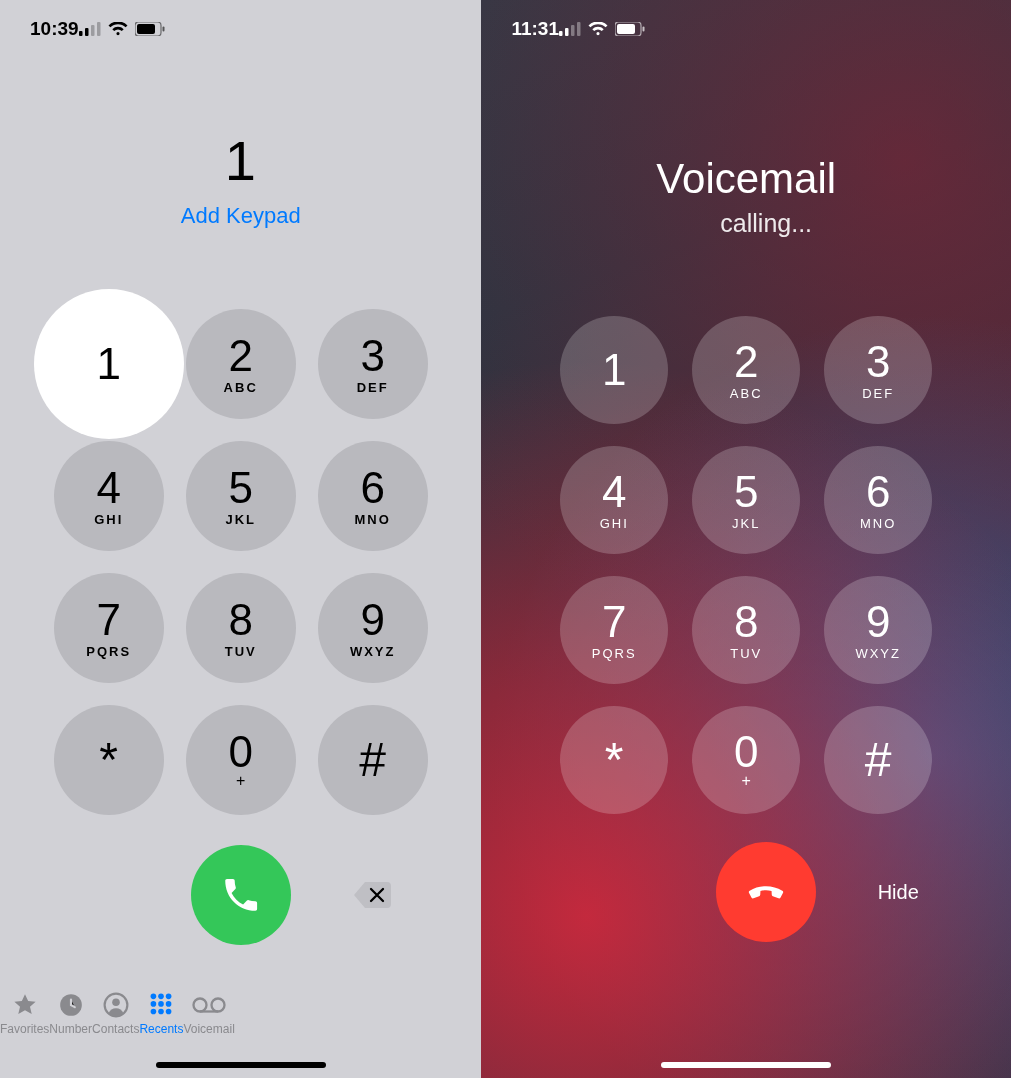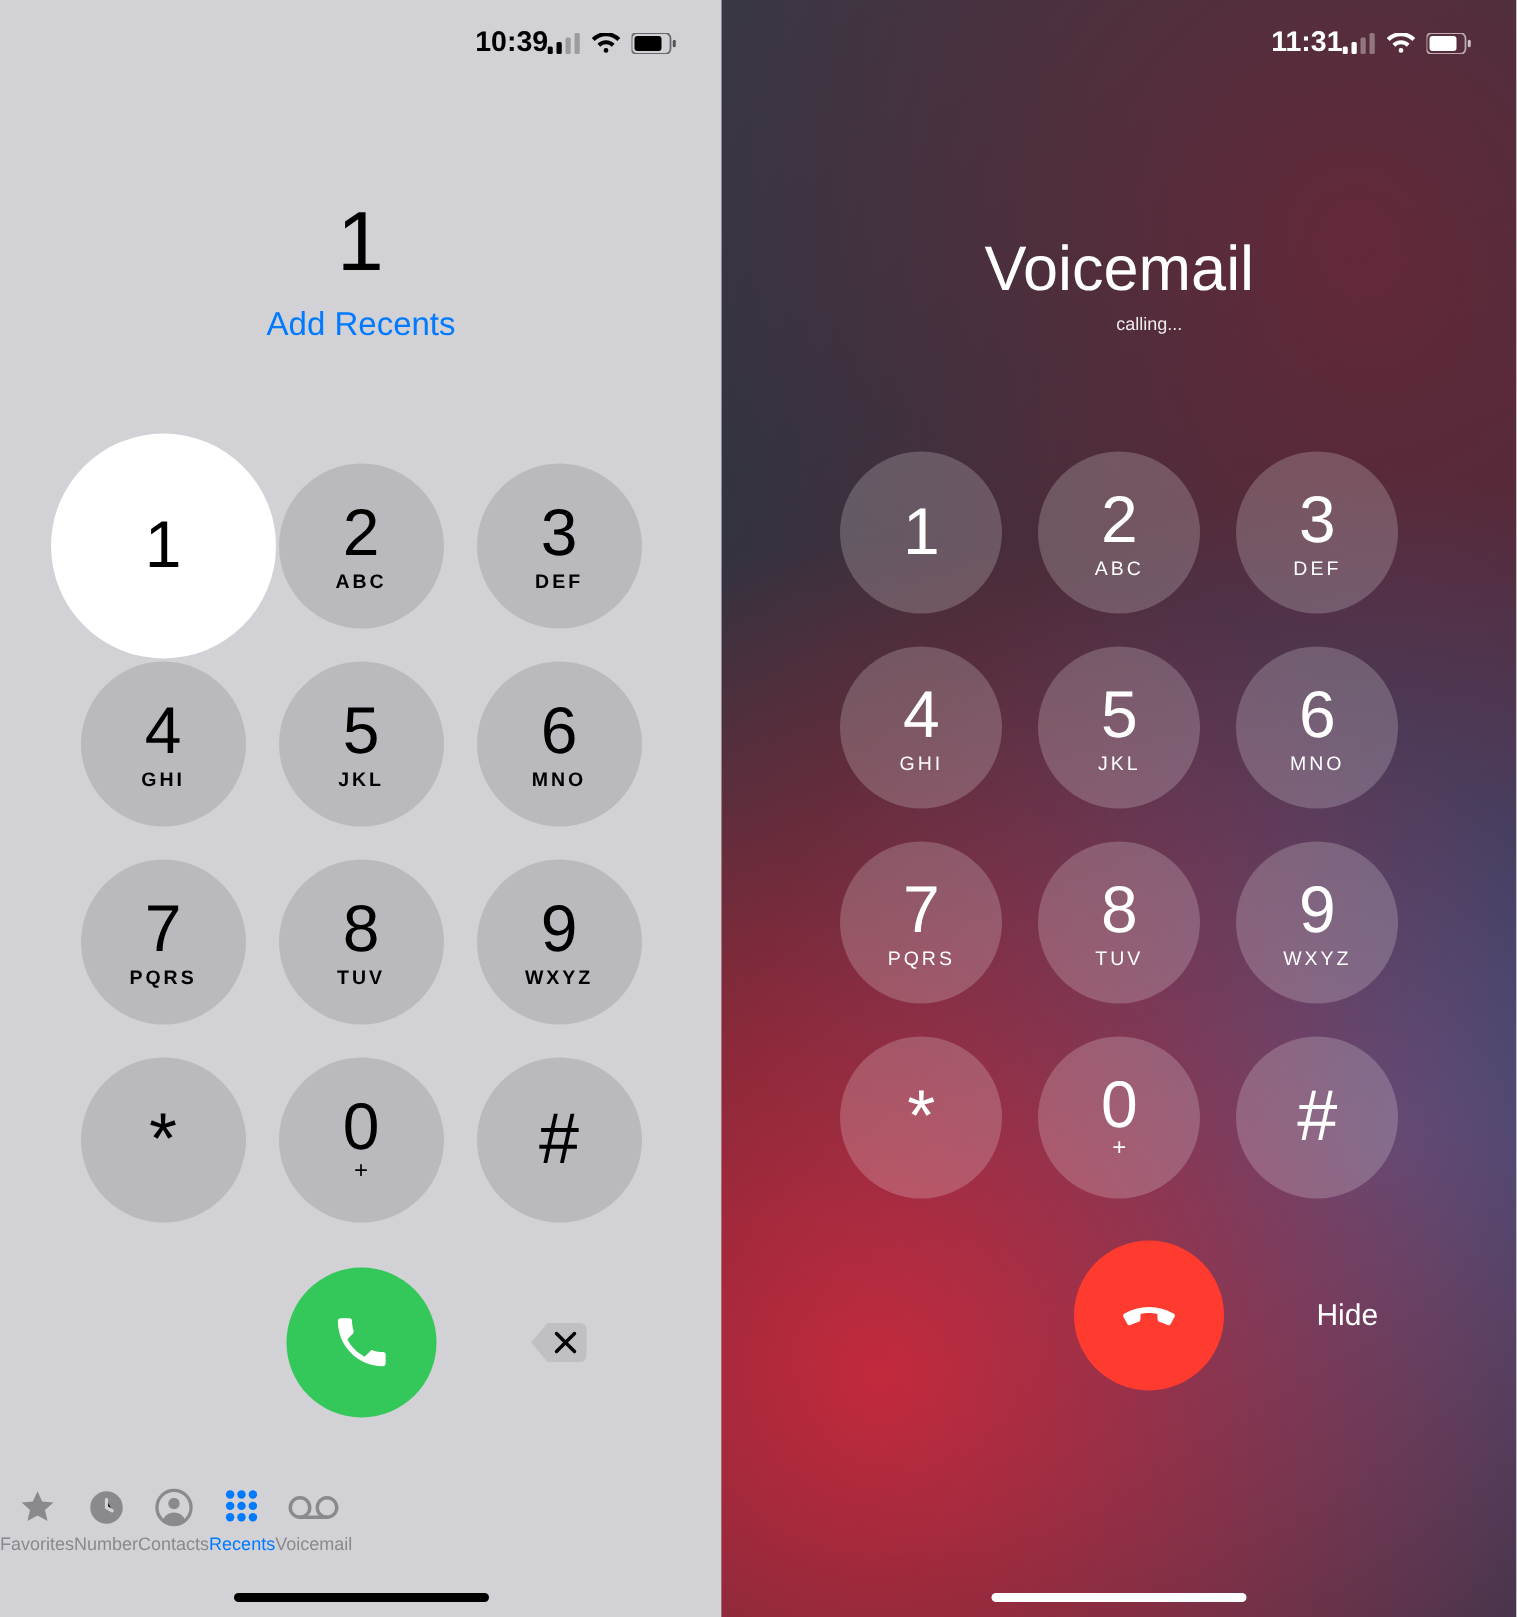--- a/index.html
+++ b/index.html
@@ -10,33 +10,33 @@
   .phone.left  { width: 500px; background: #d1d1d6; color: #000; }
   .phone.right { width: 550px; color: #fff;
     background:
       radial-gradient(circle at 20% 85%, rgba(220,40,60,.85) 0%, rgba(220,40,60,0) 55%),
       radial-gradient(circle at 85% 70%, rgba(60,120,200,.55) 0%, rgba(60,120,200,0) 50%),
       radial-gradient(circle at 80% 15%, rgba(150,30,50,.55) 0%, rgba(150,30,50,0) 55%),
       linear-gradient(160deg, #2e3a46 0%, #273642 25%, #402a38 55%, #2a2d3c 100%);
   }
 
   
-  .status { position: absolute; top: 0; left: 0; right: 0; height: 58px; display: flex; align-items: center; justify-content: flex-end; padding: 0 30px; font-weight: 600; font-size: 19px; }
+  .status { position: absolute; top: 0; left: 0; right: 0; height: 58px; display: flex; align-items: center; justify-content: flex-start; padding: 0 30px; font-weight: 600; font-size: 19px; }
   .status .status-right { display: flex; align-items: center; gap: 7px; }
   .status svg { display: block; }
 
   
   .display { margin-top: 128px; text-align: center; }
   .entered { font-size: 56px; font-weight: 400; letter-spacing: 1px; }
   .add-number { margin-top: 10px; color: #007aff; font-size: 22px; }
 
   
   .call-header { margin-top: 155px; text-align: center; }
   .call-title { font-size: 42px; font-weight: 400; }
-  .call-status { margin-top: 6px; font-size: 12px; opacity: .9; margin-left: 40px; }
+  .call-status { margin-top: 6px; font-size: 25px; opacity: .9; margin-left: 40px; }
 
   
   .keypad { margin-top: 80px; display: grid; grid-template-columns: repeat(3,110px); grid-auto-rows: 110px; gap: 22px 22px; justify-content: center; }
   .phone.right .keypad { margin-top: 78px; grid-template-columns: repeat(3,108px); grid-auto-rows: 108px; gap: 22px 24px; }
   .key { border-radius: 50%; display: flex; flex-direction: column; align-items: center; justify-content: center; position: relative; }
   .phone.left  .key { background: #b9b9be; }
   .phone.right .key { background: rgba(255,255,255,.20); }
   .key .digit { font-size: 44px; font-weight: 400; line-height: 1; }
   .phone.right .key .digit { color: #fff; font-weight: 300; }
   .key .letters { font-size: 13px; letter-spacing: 2px; margin-top: 2px; font-weight: 600; }
@@ -90,21 +90,21 @@
       <svg width="30" height="14" viewBox="0 0 30 14">
           <rect x="0" y="0" width="26" height="14" rx="3.5" fill="none" stroke="#000" stroke-width="1.2" opacity=".5"></rect>
           <rect x="2" y="2" width="18" height="10" rx="2" fill="#000"></rect>
           <rect x="27.5" y="4.5" width="2" height="5" rx="1" fill="#000" opacity=".6"></rect>
         </svg>
     </div>
   </div>
 
   <div class="display">
     <div class="entered">1</div>
-    <div class="add-number">Add Recents</div>
+    <div class="add-number">Add Keypad</div>
   </div>
 
   <div class="keypad">
     <div class="key k1">
         <div class="ring"></div>
         <span class="digit">1</span>
       </div>
     <div class="key">
         <span class="digit">2</span>
         <span class="letters">ABC</span>

